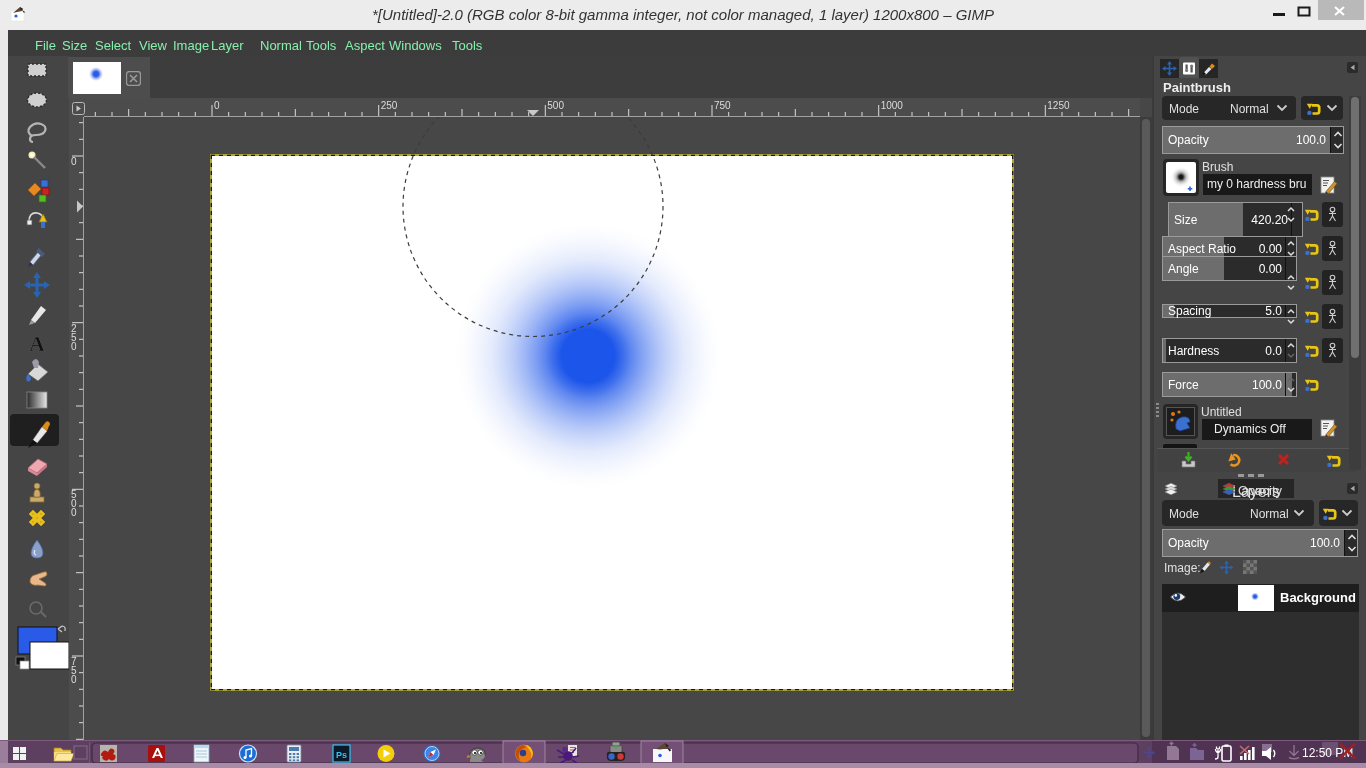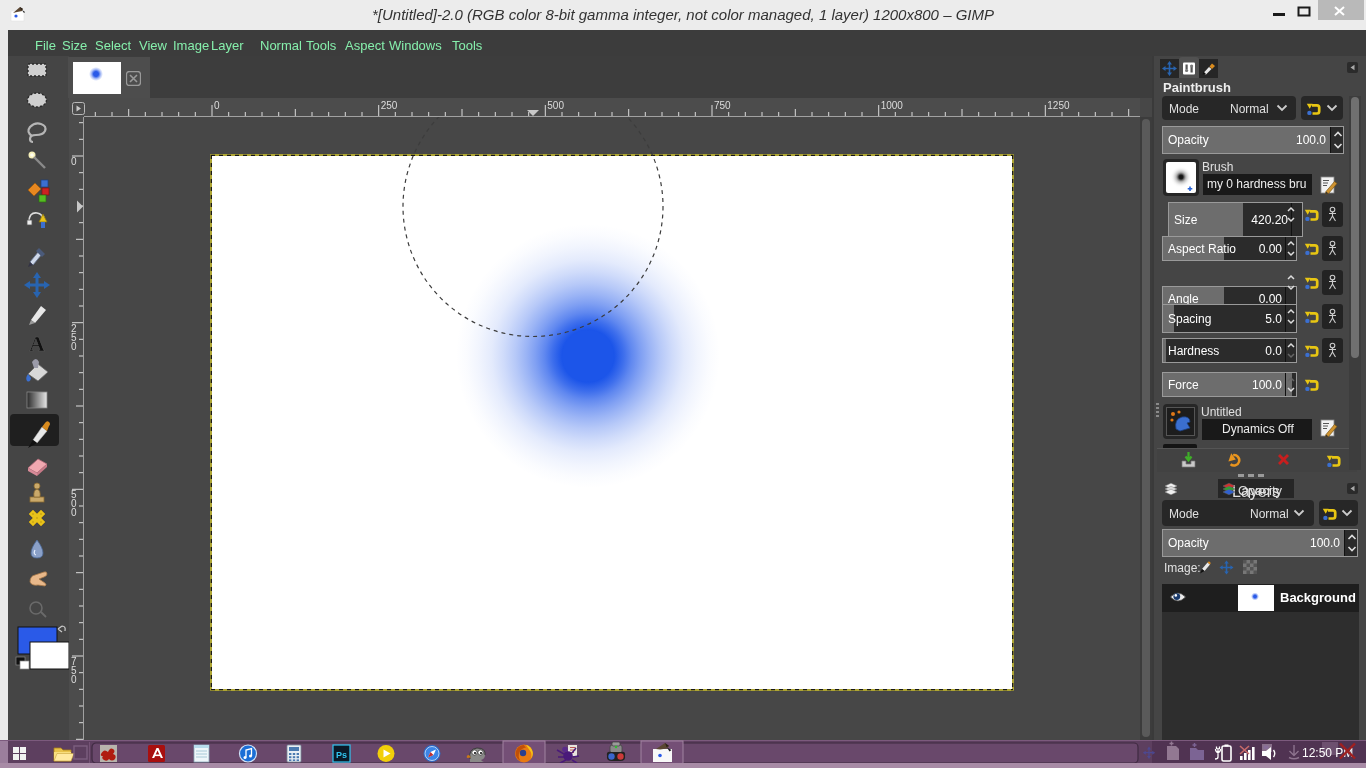--- a/index.html
+++ b/index.html
@@ -460,27 +460,27 @@
       <div class="lbl">Size</div>
     <div class="val" style="right:14px">420.20</div>
     <div style="position:absolute;right:10px;top:0;bottom:0;width:1px;background:#111"></div>
   </div>
   <div class="slider" style="left:1162px;top:236px;width:135px;height:25px">
     <div class="fill" style="width:61px"></div>
       <div class="lbl">Aspect Ratio</div>
     <div class="val" style="right:14px">0.00</div>
     <div style="position:absolute;right:10px;top:0;bottom:0;width:1px;background:#111"></div>
   </div>
-  <div class="slider" style="left:1162px;top:286px;width:135px;height:25px">
+  <div class="slider" style="left:1162px;top:256px;width:135px;height:25px">
     <div class="fill" style="width:61px"></div>
       <div class="lbl">Angle</div>
     <div class="val" style="right:14px">0.00</div>
     <div style="position:absolute;right:10px;top:0;bottom:0;width:1px;background:#111"></div>
   </div>
-  <div class="slider" style="left:1162px;top:304px;width:135px;height:29px">
+  <div class="slider" style="left:1162px;top:304px;width:135px;height:14px">
     <div class="fill" style="width:11px"></div>
       <div class="lbl">Spacing</div>
     <div class="val" style="right:14px">5.0</div>
     <div style="position:absolute;right:10px;top:0;bottom:0;width:1px;background:#111"></div>
   </div>
   <div class="slider" style="left:1162px;top:338px;width:135px;height:25px">
     <div class="fill" style="width:3px"></div>
       <div class="lbl">Hardness</div>
     <div class="val" style="right:14px">0.0</div>
     <div style="position:absolute;right:10px;top:0;bottom:0;width:1px;background:#111"></div>
@@ -573,21 +573,21 @@
 
   <div class="abs" style="left:1163px;top:404px;width:35px;height:35px;background:#262626;border-radius:4px"></div>
   <svg class="abs" style="left:1166px;top:407px" width="29" height="29" viewBox="0 0 29 29">
     <rect x="0.5" y="0.5" width="28" height="28" fill="#1d1d1d" stroke="#555" stroke-width="1"></rect>
     <circle cx="7" cy="7" r="2" fill="#e07818"></circle>
     <circle cx="13" cy="5" r="1.6" fill="#e07818"></circle>
     <circle cx="6" cy="13" r="1.6" fill="#e07818"></circle>
     <path d="M10 22 Q8 12 16 10 Q24 9 24 15 L21 16 L24 21 L14 24 Z" fill="#3b6fd0" stroke="#1c3f80" stroke-width="0.8"></path>
   </svg>
   <div class="abs panelrow" style="left:1201px;top:405px">Untitled</div>
-  <div class="darkinput" style="left:1202px;top:419px;width:110px;height:21px;line-height:21px;padding-left:20px">Dynamics Off</div>
+  <div class="darkinput" style="left:1202px;top:419px;width:110px;height:21px;line-height:21px;padding-left:12px">Dynamics Off</div>
   <svg class="abs" style="left:1320px;top:418px" width="18" height="20" viewBox="0 0 18 20">
     <rect x="1" y="2" width="13" height="16" fill="#f2f2f2" stroke="#888" stroke-width="0.8"></rect>
     <g stroke="#555" stroke-width="1">
         <path d="M3 5.5 H9"></path>
         <path d="M3 8 H8"></path>
         <path d="M3 10.5 H7"></path>
       </g>
     <path d="M6 16.5 L14.5 6.5 L17 8.5 L8.5 18.5 L5.5 19 Z" fill="#cf9432" stroke="#7a5510" stroke-width="0.7"></path>
     <path d="M6 16.5 L8.5 18.5 L5.5 19 Z" fill="#333"></path>
   </svg>

